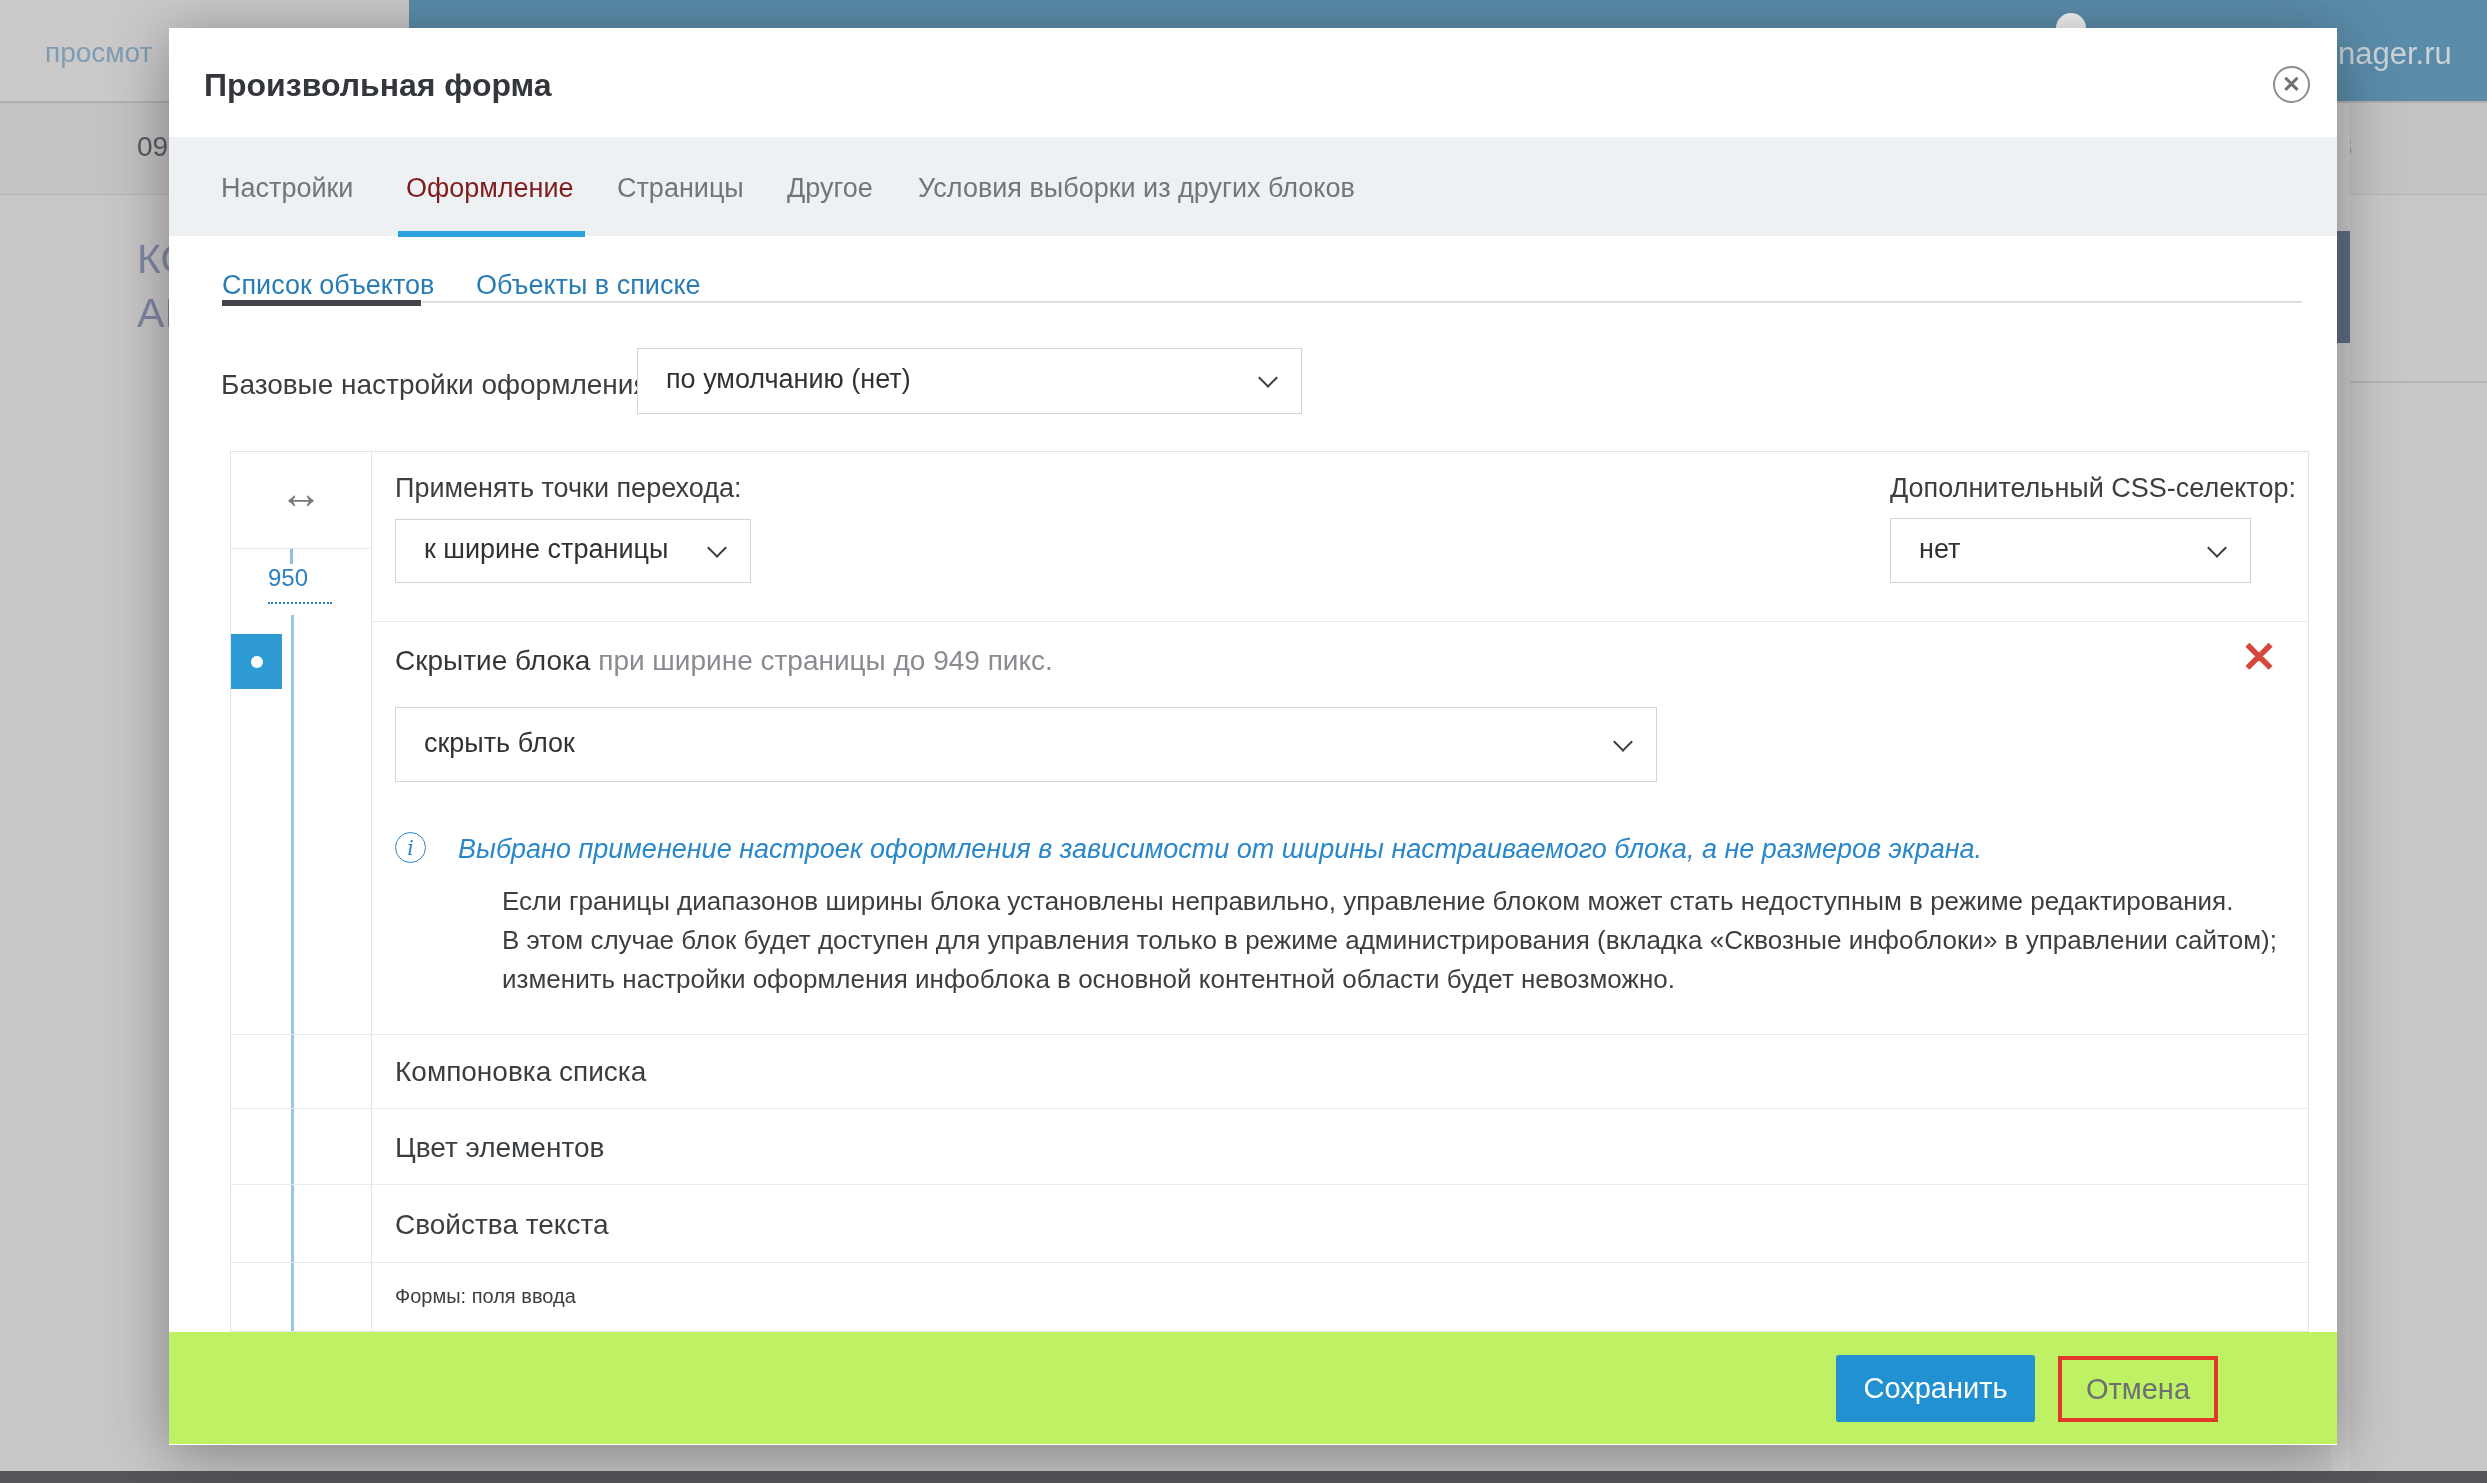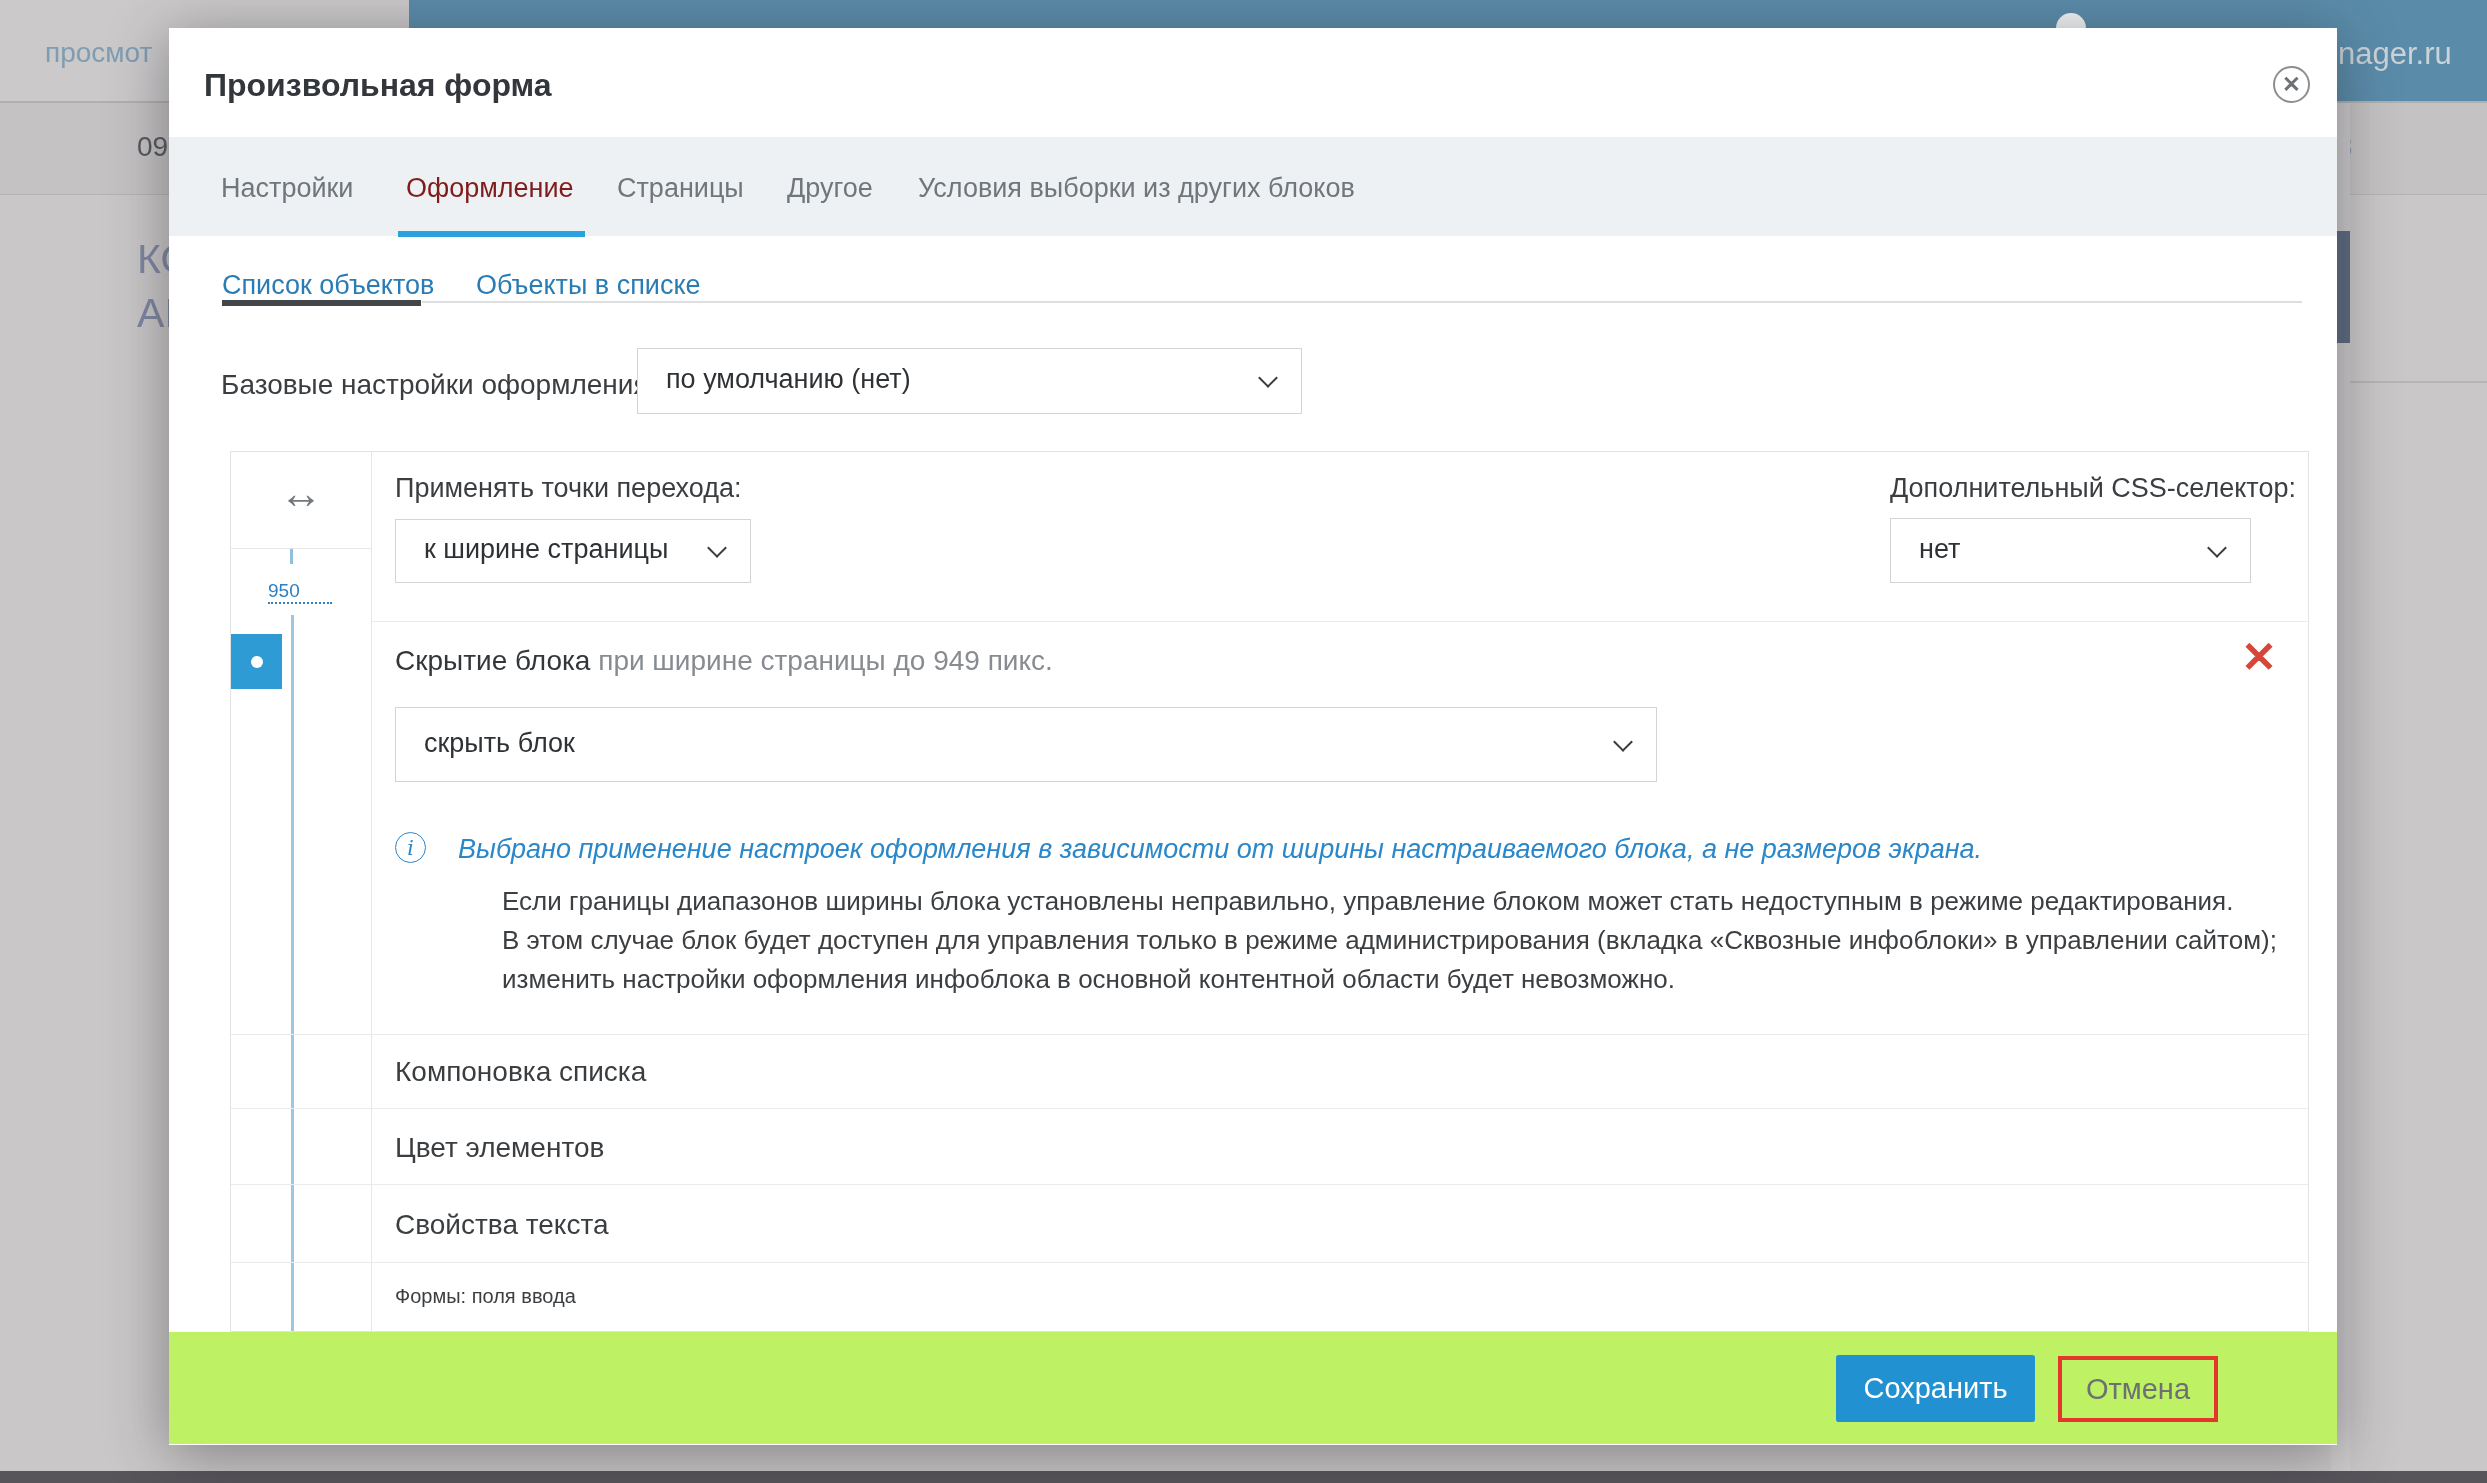--- a/index.html
+++ b/index.html
@@ -48,21 +48,21 @@
   .caret{position:absolute;right:26px;top:50%;width:12px;height:12px;
          border-right:2.8px solid #3a3d40;border-bottom:2.8px solid #3a3d40;
          transform:translateY(-72%) rotate(45deg);}
   .sel-base{left:468px;top:320px;width:665px;height:66px;padding-left:43px;}
 
   .cbox{left:61px;top:423px;width:2079px;height:881px;border:0.9px solid #e1e3e4;box-sizing:border-box;}
   .gutter-div{left:140px;top:0;width:0.9px;height:879px;background:#e4e6e7;}
   .gutter-cell-b{left:0;top:96px;width:140px;height:0.9px;background:#e4e6e7;}
   .resize-ico{left:0;top:17px;width:140px;text-align:center;font-size:43px;color:#73787c;}
   .bp-tick{left:59px;top:97px;width:2.8px;height:15px;background:#8fc0de;}
-  .bp-label{left:37px;top:128px;font-size:19px;color:#2d80c2;cursor:pointer;}
+  .bp-label{left:37px;top:112px;font-size:24px;color:#2d80c2;cursor:pointer;}
   .bp-dots{left:37px;top:150px;width:64px;border-bottom:2.8px dotted #2d80c2;}
   .timeline{left:60px;top:163px;width:2.8px;height:716px;background:#9fc6e0;}
   .bullet{left:0;top:182px;width:51px;height:55px;background:#2e9bd5;}
   .bullet .dot{position:absolute;left:50%;top:50%;width:12px;height:12px;border-radius:50%;
                background:#fff;transform:translate(-50%,-50%);}
   .row-div{position:absolute;background:#e9ebec;height:0.9px;}
   .lbl{position:absolute;font-size:27px;color:#3b3e41;white-space:nowrap;}
   .sel-trans{left:164px;top:67px;width:356px;height:64px;}
   .sel-css{left:1659px;top:66px;width:361px;height:65px;}
   .hide-title{left:164px;top:193px;font-size:28px;white-space:nowrap;}

